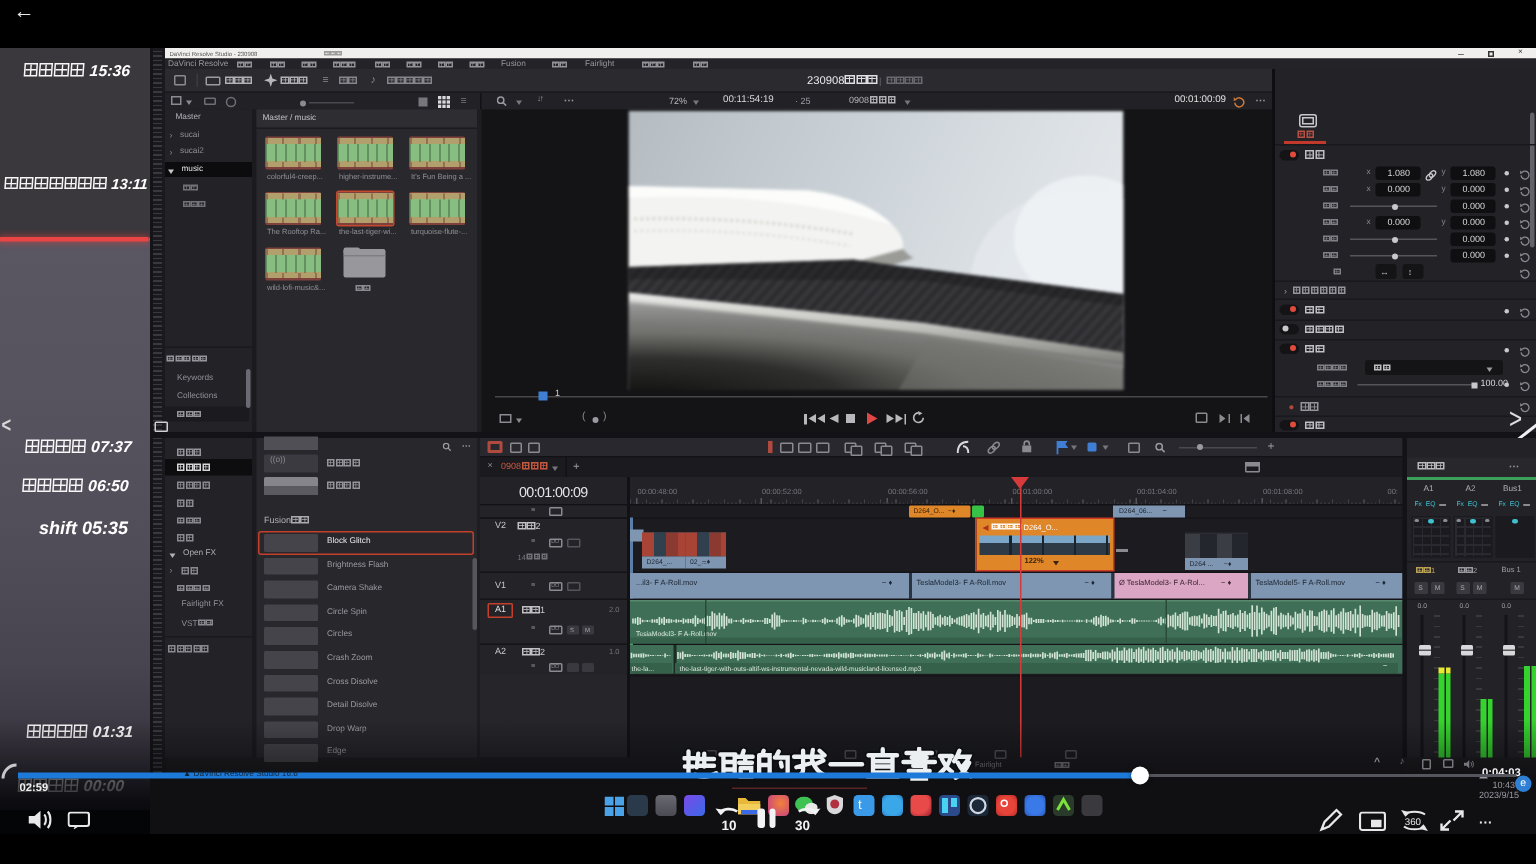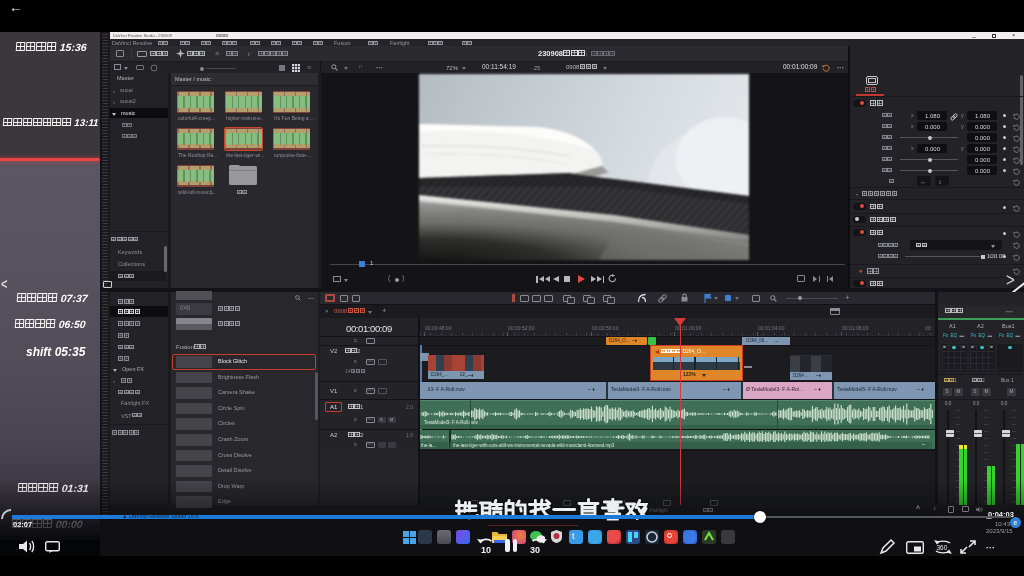--- a/index.html
+++ b/index.html
@@ -49,21 +49,21 @@
 <div style="position:absolute;left:137px;top:50.5px;width:10px;height:6.5px;border:1px solid #9a9aa0;border-radius:1px"></div>
 <div class="row" style="left:150px;top:50.5px;font-size:6px;color:#b7b8bc"><span class="g"></span><span class="g"></span><span class="g"></span></div>
 <svg style="position:absolute;left:176px;top:49px" width="9" height="9" viewBox="0 0 9 9">
     <path d="M4.5 0 L5.6 3.4 L9 4.5 L5.6 5.6 L4.5 9 L3.4 5.6 L0 4.5 L3.4 3.4 Z" fill="#b7b8bc"></path>
   </svg>
 <div class="row" style="left:187px;top:50.5px;font-size:6px;color:#b7b8bc"><span class="g"></span><span class="g"></span><span class="g"></span></div>
 <div style="position:absolute;left:215px;top:50px;font-size:7px;color:#8a8a90;font-weight:400;white-space:nowrap;line-height:1;">≡</div>
 <div class="row" style="left:226px;top:50.5px;font-size:6px;color:#8a8a90"><span class="g"></span><span class="g"></span></div>
 <div style="position:absolute;left:247px;top:50px;font-size:7px;color:#8a8a90;font-weight:400;white-space:nowrap;line-height:1;">♪</div>
 <div class="row" style="left:258px;top:50.5px;font-size:6px;color:#8a8a90"><span class="g"></span><span class="g"></span><span class="g"></span><span class="g"></span><span class="g"></span></div>
-<div class="row" style="left:538px;top:49.5px;font-size:7.5px;color:#e8e8ea;font-weight:700">230908<span class="g"></span><span class="g"></span><span class="g"></span></div>
+<div class="row" style="left:538px;top:49.5px;font-size:7.5px;color:#e8e8ea;font-weight:400">230908<span class="g"></span><span class="g"></span><span class="g"></span></div>
 <div class="row" style="left:586px;top:50.5px;font-size:6px;color:#6d6d73">|&nbsp; <span class="g"></span><span class="g"></span><span class="g"></span><span class="g"></span></div>
 <div style="position:absolute;left:1008px;top:49px;width:8px;height:8px;border:1px solid #85858b;border-radius:1px"></div>
 <div style="position:absolute;left:110px;top:61.5px;width:914px;height:11.5px;background:#222126"></div>
 <div style="position:absolute;left:320px;top:61.5px;width:1px;height:11.5px;background:#121115"></div>
 <div style="position:absolute;left:114px;top:64px;width:7px;height:5.5px;border:1px solid #8a8a90"></div>
 <div style="position:absolute;left:124px;top:66.5px;width:0;height:0;border-left:2.5px solid transparent;border-right:2.5px solid transparent;border-top:3px solid #8a8a90"></div>
 <div style="position:absolute;left:136px;top:64.5px;width:8px;height:5px;border:1px solid #6f6f75;border-radius:1px"></div>
 <svg style="position:absolute;left:150px;top:63.5px" width="8" height="8">
     <circle cx="4" cy="4" r="3" fill="none" stroke="#6f6f75" stroke-width="1"></circle>
   </svg>
@@ -798,21 +798,21 @@
       <path d="M1.5 6 H9.5 M2 6 C4 11 6.5 14.5 9.5 16.5 M9 6 C7.5 11 5 15 1.5 17.5 M14.5 2.5 C13.5 5.5 12.5 7.5 11 9.5 M12.5 6.5 H21 C20 9 18.5 11 17 12.5 M13.5 10.5 C15 14 18 17.5 22 19.5 M21 10.5 C19 15 16 18.5 12 20.5" stroke="#eceff2" stroke-width="2.9" fill="none" stroke-linecap="round"></path>
     </g>
   </svg>
 <svg style="position:absolute;left:0px;top:508px" width="12" height="14" viewBox="0 0 12 14">
     <path d="M11 2 A 9 9 0 0 0 2 11" fill="none" stroke="#c8c8cc" stroke-width="2"></path>
   </svg>
 <div style="position:absolute;left:12px;top:514.5px;width:748px;height:4.5px;background:#1e7ad8"></div>
 <div style="position:absolute;left:760px;top:515.5px;width:251px;height:2.5px;background:#55555d"></div>
 <div style="position:absolute;left:754px;top:510.5px;width:12px;height:12px;border-radius:50%;background:#fff;box-shadow:0 0 3px rgba(0,0,0,.5)"></div>
 <div class="row" style="left:122px;top:514px;font-size:5.5px;color:#0e2438">▲ DaVinci Resolve Studio 16.6</div>
-<div style="position:absolute;left:13px;top:520.5px;font-size:7.5px;color:#f0f0f2;font-weight:700;white-space:nowrap;line-height:1;">02:07</div>
+<div style="position:absolute;left:13px;top:520.5px;font-size:7.5px;color:#f0f0f2;font-weight:700;white-space:nowrap;line-height:1;">02:59</div>
 <svg style="position:absolute;left:19px;top:539px" width="17" height="15" viewBox="0 0 17 15">
     <path d="M0 5 H4 L8 1.5 V13.5 L4 10 H0 Z" fill="#e8e8ea"></path>
     <path d="M10.5 4 C12 5.5 12 9.5 10.5 11 M12.8 2 C15.2 4.5 15.2 10.5 12.8 13" stroke="#e8e8ea" stroke-width="1.4" fill="none"></path>
   </svg>
 <svg style="position:absolute;left:45px;top:541px" width="15" height="12" viewBox="0 0 15 12">
     <rect x="0.7" y="0.7" width="13.6" height="9" rx="1.5" fill="none" stroke="#e8e8ea" stroke-width="1.4"></rect>
     <path d="M5 9.7 L4 12 L8 9.7" fill="#e8e8ea"></path>
   </svg>
 <svg style="position:absolute;left:476px;top:536px" width="22" height="20" viewBox="0 0 22 20">
     <path d="M3.5 6 C6 3 12 2.5 15.5 5" stroke="#f2f2f4" stroke-width="1.8" fill="none"></path>

